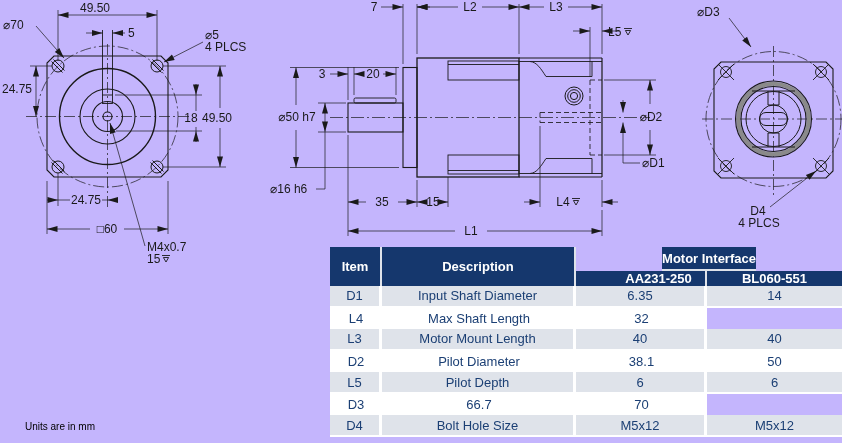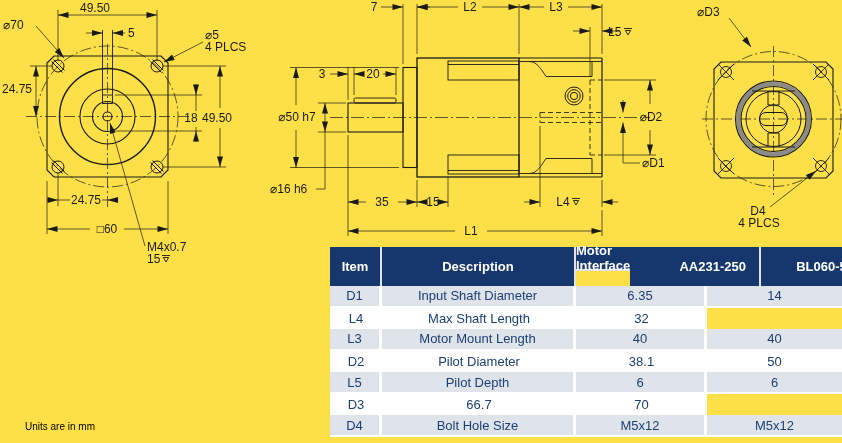--- a/index.html
+++ b/index.html
@@ -1,25 +1,25 @@
 <!DOCTYPE html>
 <html><head>
 <meta charset="utf-8">
 <style>
   html,body{margin:0;padding:0;background:#fff;}
-  #screen{position:relative;width:842px;height:443px;background:#fde047;overflow:hidden;
+  #screen{position:relative;width:842px;height:443px;background:#c4b5fd;overflow:hidden;
           font-family:"Liberation Sans",sans-serif;}
   svg text{font-family:"Liberation Sans",sans-serif;font-size:12px;fill:#1a1a1a;}
   
   .tbl{position:absolute;left:330px;top:247px;width:512px;height:196px;}
   .thead{display:grid;grid-template-columns:52px 194px 266px;height:39px;}
   .th{background:#15376d;color:#ffffff;font-weight:bold;font-size:13px;
       display:flex;align-items:center;justify-content:center;}
   .th.item,.th.desc{border-right:2px solid #dfe3ea;}
-  .mi-block{display:flex;flex-direction:row;}
+  .mi-block{display:flex;flex-direction:column;align-items:center;}
   .th.mi{height:22px;border-bottom:2px solid #dfe3ea;}
   .mi-cols{display:grid;grid-template-columns:131px 135px;flex:1;}
   .mi-cols .th:first-child{border-right:2px solid #dfe3ea;padding-left:36px;}
   .tbody{display:flex;flex-direction:column;height:151px;}
   .trow{flex:1;display:grid;grid-template-columns:52px 194px 131px 135px;}
   .td{display:flex;align-items:center;justify-content:center;
       font-size:13px;color:#1b3f74;background:#ffffff;}
   .trow.shade .td{background:#dfe3ea;border-bottom:2px solid #fff;}
   .trow.shade .td:not(:last-child){border-right:3px solid #fff;}
   

